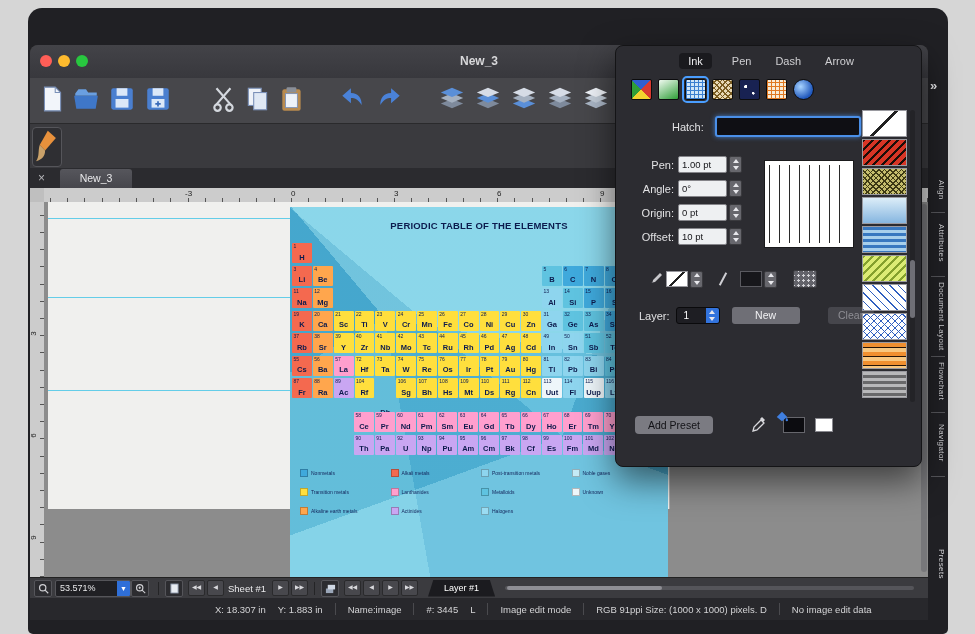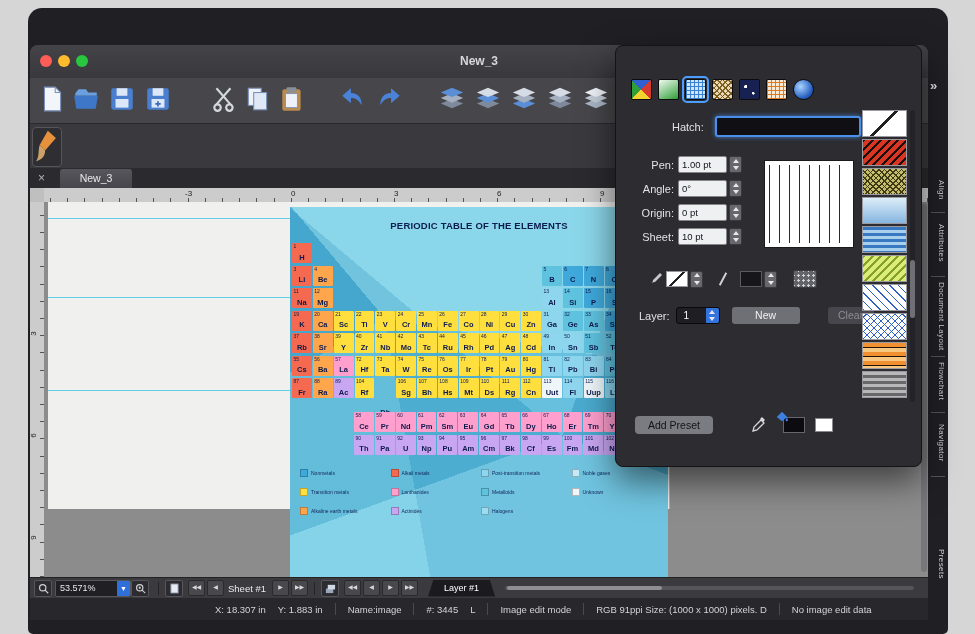--- a/index.html
+++ b/index.html
@@ -487,20 +487,26 @@
         <div class="vsep"></div>
         <span class="st-item">Image edit mode</span>
         <div class="vsep"></div>
         <span class="st-item">RGB 91ppi Size: (1000 x 1000) pixels. D</span>
         <div class="vsep"></div>
         <span class="st-item">No image edit data</span>
       </div>
   </div>
 
   <div class="inspector">
+    <div class="ink-tabs" id="inkTabs">
+        <div class="ink-tab active">Ink</div>
+        <div class="ink-tab">Pen</div>
+        <div class="ink-tab">Dash</div>
+        <div class="ink-tab">Arrow</div>
+      </div>
     <div class="style-row" id="styleRow">
         <div class="style-btn sb-gradient-wheel"></div>
         <div class="style-btn sb-gradient-green"></div>
         <div class="style-btn sb-hatch-lines selected"></div>
         <div class="style-btn sb-crosshatch-tan"></div>
         <div class="style-btn sb-pattern-navy"></div>
         <div class="style-btn sb-grid-orange"></div>
         <div class="style-btn sb-sphere-blue"></div>
       </div>
     <div class="hatch-label">Hatch:</div>
@@ -523,21 +529,21 @@
       </div>
       <div class="field-row" style="top: 158px;">
         <span class="f-label">Origin:</span>
         <div class="f-value">0 pt</div>
         <div class="f-step">
           <div class="st-half st-up"></div>
           <div class="st-half st-dn"></div>
         </div>
       </div>
       <div class="field-row" style="top: 182px;">
-        <span class="f-label">Sheet:</span>
+        <span class="f-label">Offset:</span>
         <div class="f-value">10 pt</div>
         <div class="f-step">
           <div class="st-half st-up"></div>
           <div class="st-half st-dn"></div>
         </div>
       </div>
       <div id="fieldHost"></div>
     <div class="preview">
         <div class="preview-inner"></div>
       </div>

